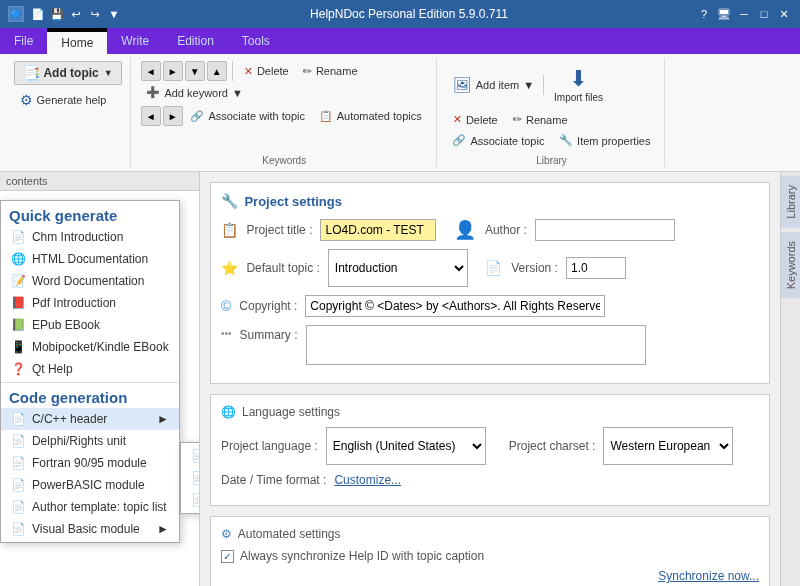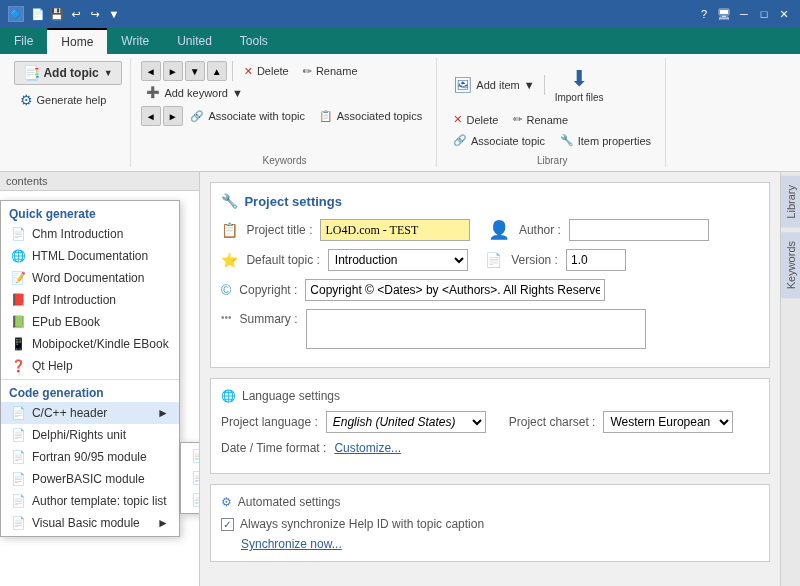--- a/index.html
+++ b/index.html
@@ -14,23 +14,23 @@
       align-items: center;
       justify-content: space-between;
       padding: 0 8px;
       font-size: 12px;
     }
     .title-bar-left { display: flex; align-items: center; gap: 6px; }
     .title-bar-icons { display: flex; gap: 3px; }
     .title-icon { width: 16px; height: 16px; background: #4a7fc0; border: 1px solid #5a8fd0; display: flex; align-items: center; justify-content: center; font-size: 9px; color: white; cursor: pointer; }
     .title-btn { width: 16px; height: 16px; background: transparent; color: white; display: flex; align-items: center; justify-content: center; font-size: 11px; cursor: pointer; }
     .title-center { flex: 1; text-align: center; font-size: 12px; }
-    .ribbon-tabs { display: flex; background: #0f766e; height: 26px; }
+    .ribbon-tabs { display: flex; background: #6d28d9; height: 26px; }
     .ribbon-tab { padding: 4px 14px; color: #c8d8f0; font-size: 12px; cursor: pointer; display: flex; align-items: center; }
-    .ribbon-tab.active { background: #f8f8f8; color: #333; border-top: 2px solid #000000; margin-top: 0; }
+    .ribbon-tab.active { background: #f8f8f8; color: #333; border-top: 4px solid #000000; margin-top: 0; }
 
     .ribbon-content { display: flex; align-items: stretch; padding: 4px 6px; gap: 2px; min-height: 68px; background: #f8f8f8; border-bottom: 1px solid #ccc; }
 
     .ribbon-group { display: flex; flex-direction: column; align-items: center; border-right: 1px solid #ddd; padding: 0 8px; min-width: fit-content; }
     .ribbon-group-label { font-size: 10px; color: #666; margin-top: auto; padding-top: 2px; padding-bottom: 1px; }
     .ribbon-group-content { display: flex; align-items: flex-start; gap: 3px; flex: 1; padding: 3px 0; }
 
     .rb-btn { display: flex; flex-direction: column; align-items: center; justify-content: center; padding: 4px 6px; cursor: pointer; border: 1px solid transparent; border-radius: 2px; font-size: 10px; color: #333; min-width: 44px; text-align: center; }
     .rb-btn-small { display: flex; align-items: center; gap: 4px; padding: 2px 5px; cursor: pointer; border: 1px solid transparent; border-radius: 2px; font-size: 11px; color: #333; white-space: nowrap; }
     .rb-btn-small .rb-icon-sm { font-size: 14px; color: #2c5f9e; }
@@ -44,21 +44,21 @@
 
     
     .left-panel { width: 200px; background: white; border-right: 1px solid #ccc; overflow-y: auto; position: relative; }
     .left-panel-header { background: #e8e8e8; padding: 3px 6px; font-size: 11px; color: #555; border-bottom: 1px solid #ccc; }
 
     
     .topic-tree { padding: 4px 0; }
 
     
     .dropdown-menu { position: absolute; left: 0; top: 28px; background: white; border: 1px solid #aaa; box-shadow: 2px 2px 8px rgba(0,0,0,0.2); z-index: 100; min-width: 180px; padding: 2px 0; }
-    .dropdown-section { padding: 4px 8px 2px; color: #2c5f9e; font-size: 12px; font-weight: bold; }
+    .dropdown-section { padding: 4px 8px 2px; color: #2c5f9e; font-size: 15px; font-weight: bold; }
     .dropdown-item { display: flex; align-items: center; gap: 6px; padding: 4px 10px; cursor: pointer; font-size: 12px; color: #333; }
     .dropdown-item.has-sub { justify-content: space-between; }
     .dropdown-item.highlighted { background: #dce9f8; }
     .dropdown-sep { height: 1px; background: #ddd; margin: 2px 0; }
 
     
     .sub-menu { position: absolute; left: 180px; top: 270px; background: white; border: 1px solid #aaa; box-shadow: 2px 2px 8px rgba(0,0,0,0.2); z-index: 101; min-width: 160px; padding: 2px 0; }
     .sub-menu-item { display: flex; align-items: center; gap: 6px; padding: 4px 10px; cursor: pointer; font-size: 12px; color: #333; }
 
     
@@ -68,21 +68,21 @@
     .right-sidebar { width: 20px; background: #e8e8e8; border-left: 1px solid #ccc; display: flex; flex-direction: column; align-items: center; gap: 2px; padding-top: 4px; }
     .sidebar-tab-vert { writing-mode: vertical-rl; transform: rotate(180deg); padding: 8px 3px; font-size: 11px; color: #555; cursor: pointer; border: 1px solid transparent; background: #d0d8e8; margin-bottom: 2px; }
 
     
     .project-panel { background: white; margin: 10px; border: 1px solid #ccc; padding: 10px; }
     .panel-title { display: flex; align-items: center; gap: 6px; font-size: 13px; font-weight: bold; color: #2c5f9e; margin-bottom: 10px; }
     .form-row { display: flex; align-items: center; gap: 8px; margin-bottom: 8px; }
     .form-label { font-size: 12px; color: #555; white-space: nowrap; }
     .form-input { height: 22px; border: 1px solid #aaa; padding: 1px 4px; font-size: 12px; background: white; }
     .form-input.highlighted { background: #fff3a0; border-color: #aaa; }
-    .form-select { height: 22px; border: 1px solid #aaa; padding: 1px 2px; font-size: 12px; background: white; }
+    .form-select { height: 38px; border: 1px solid #aaa; padding: 1px 2px; font-size: 12px; background: white; }
     .section-title { display: flex; align-items: center; gap: 6px; font-size: 12px; color: #555; margin-bottom: 8px; }
 
     
     .lang-section { background: white; margin: 10px; border: 1px solid #ccc; padding: 10px; }
 
     
     .auto-section { background: white; margin: 10px; border: 1px solid #ccc; padding: 10px; }
 
     
     .cb-row { display: flex; align-items: center; gap: 6px; margin-bottom: 6px; }
@@ -100,34 +100,35 @@
   <div class="title-bar-left">
     <div class="title-icon">🔷</div>
     <div class="title-bar-icons">
       <div class="title-btn">📄</div>
       <div class="title-btn">💾</div>
       <div class="title-btn">↩</div>
       <div class="title-btn">↪</div>
       <div class="title-btn">▼</div>
     </div>
   </div>
+  <div class="title-center">HelpNDoc Personal Edition 5.9.0.711</div>
   <div style="display:flex; gap:4px;">
     <div class="title-btn">?</div>
     <div class="title-btn">🖥</div>
     <div class="title-btn">─</div>
     <div class="title-btn">□</div>
     <div class="title-btn title-close">✕</div>
   </div>
 </div>
 
 <div class="ribbon-tabs">
   <div class="ribbon-tab">File</div>
   <div class="ribbon-tab active">Home</div>
   <div class="ribbon-tab">Write</div>
-  <div class="ribbon-tab">United</div>
+  <div class="ribbon-tab">Edition</div>
   <div class="ribbon-tab">Tools</div>
 </div>
 
 <div class="ribbon-content">
 
   <div class="ribbon-group" style="min-width:110px;">
     <div class="ribbon-group-content">
       <div style="display:flex; flex-direction:column; gap:4px;">
         <div class="add-topic-btn">
           <span style="font-size:14px; color:#2c5f9e;">📑</span>
@@ -169,21 +170,21 @@
       </div>
       <div style="display:flex; align-items:center; gap:2px; margin-top:2px;">
         <div class="nav-arrow">◄</div>
         <div class="nav-arrow">►</div>
         <div class="rb-btn-small">
           <span>🔗</span>
           <span>Associate with topic</span>
         </div>
         <div class="rb-btn-small">
           <span>📋</span>
-          <span>Associated topics</span>
+          <span>Automated topics</span>
         </div>
       </div>
     </div>
     <div class="ribbon-group-label">Keywords</div>
   </div>
 
   <div class="ribbon-group" style="min-width:200px;">
     <div class="ribbon-group-content" style="flex-direction:column; gap:2px;">
       <div style="display:flex; align-items:center; gap:3px;">
         <div class="rb-btn-small">
@@ -316,21 +317,21 @@
 
     <div class="project-panel">
       <div class="panel-title">
         <span style="color:#c0392b; font-size:14px;">🔧</span>
         <span>Project settings</span>
       </div>
 
       <div class="form-row">
         <span style="color:#4a7fc0; font-size:14px;">📋</span>
         <span class="form-label">Project title :</span>
-        <input type="text" class="form-input highlighted" style="width: 150px; font-family: Liberation Serif, serif;" value="LO4D.com - TEST">
+        <input type="text" class="form-input highlighted" style="width: 116px;" value="LO4D.com - TEST">
         <span style="color:#888; font-size:18px; margin-left:10px;">👤</span>
         <span class="form-label">Author :</span>
         <input type="text" class="form-input" style="width: 140px;" value="">
       </div>
 
       <div class="form-row">
         <span style="color:#f0c040; font-size:14px;">⭐</span>
         <span class="form-label">Default topic :</span>
         <select class="form-select" style="width:140px;">
           <option>Introduction</option>
@@ -353,21 +354,21 @@
       </div>
     </div>
 
     <div class="lang-section">
       <div class="section-title">
         <span style="color:#888;">🌐</span>
         <span>Language settings</span>
       </div>
       <div class="form-row">
         <span class="form-label">Project language :</span>
-        <select class="form-select" style="width:160px;font-style:italic;">
+        <select class="form-select" style="width:160px;">
           <option>English (United States)</option>
         </select>
         <span class="form-label" style="margin-left:15px;">Project charset :</span>
         <select class="form-select" style="width:130px;">
           <option>Western European</option>
         </select>
       </div>
       <div class="form-row">
         <span class="form-label">Date / Time format :</span>
         <a class="link-btn">Customize...</a>
@@ -376,21 +377,21 @@
 
     <div class="auto-section">
       <div class="section-title">
         <span style="color:#4a7fc0;">⚙</span>
         <span>Automated settings</span>
       </div>
       <div class="cb-row">
         <div class="cb">✓</div>
         <span class="form-label">Always synchronize Help ID with topic caption</span>
       </div>
-      <div style="padding-left:20px;">
+      <div style="padding-left:20px;text-align:right;">
         <a class="link-btn">Synchronize now...</a>
       </div>
     </div>
 
   </div>
 
   <div class="right-sidebar">
     <div class="sidebar-tab-vert">Library</div>
     <div class="sidebar-tab-vert">Keywords</div>
   </div>

